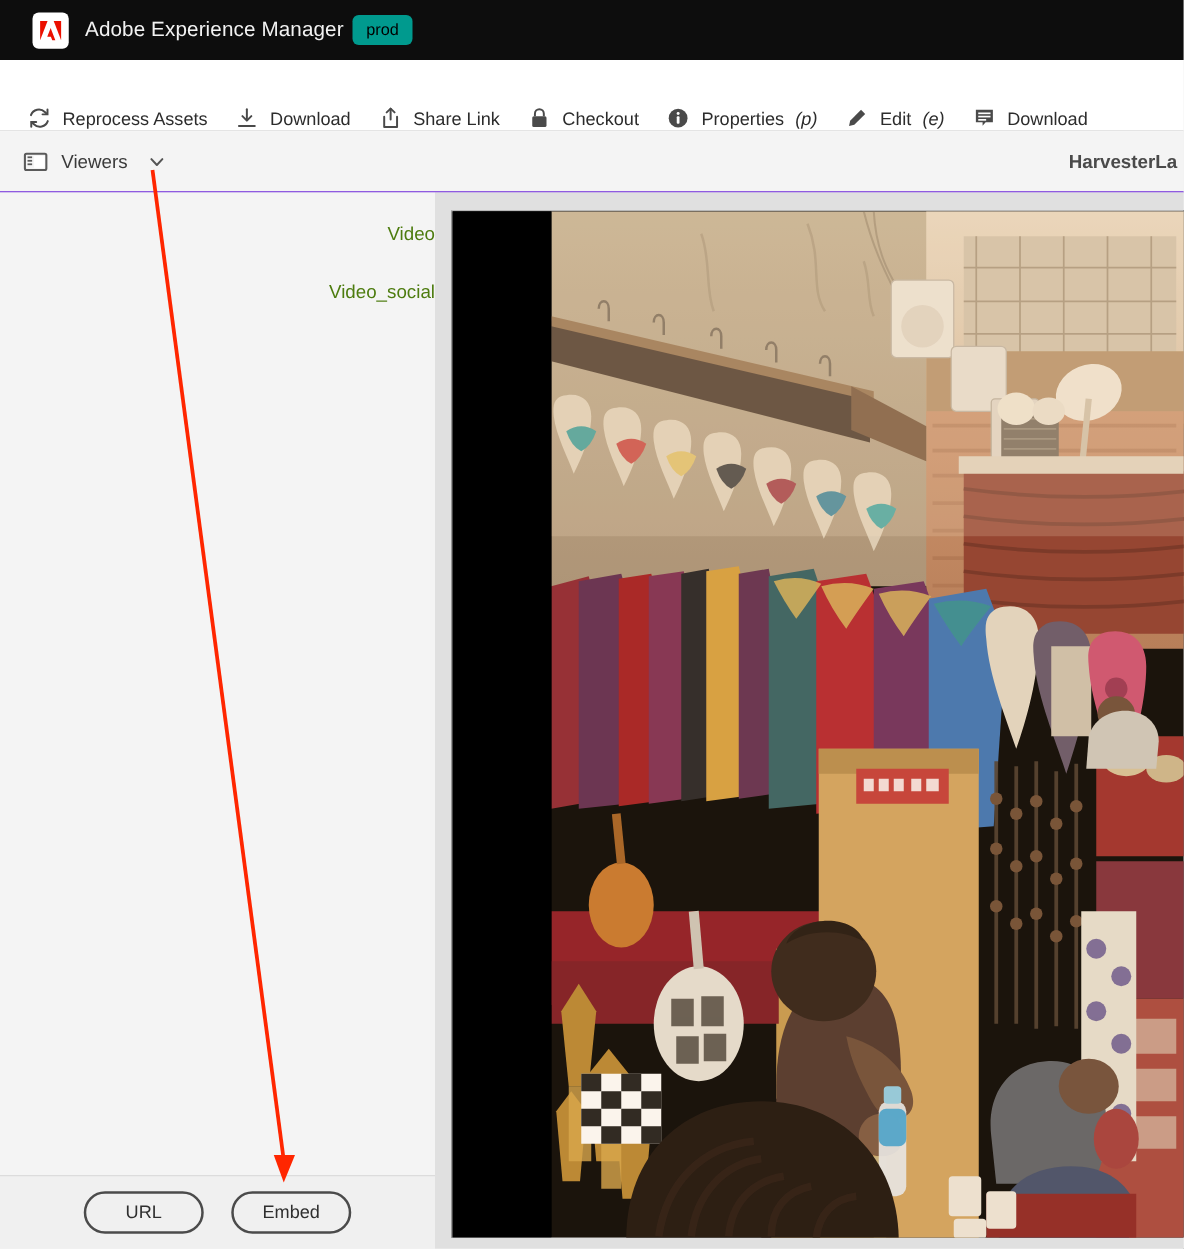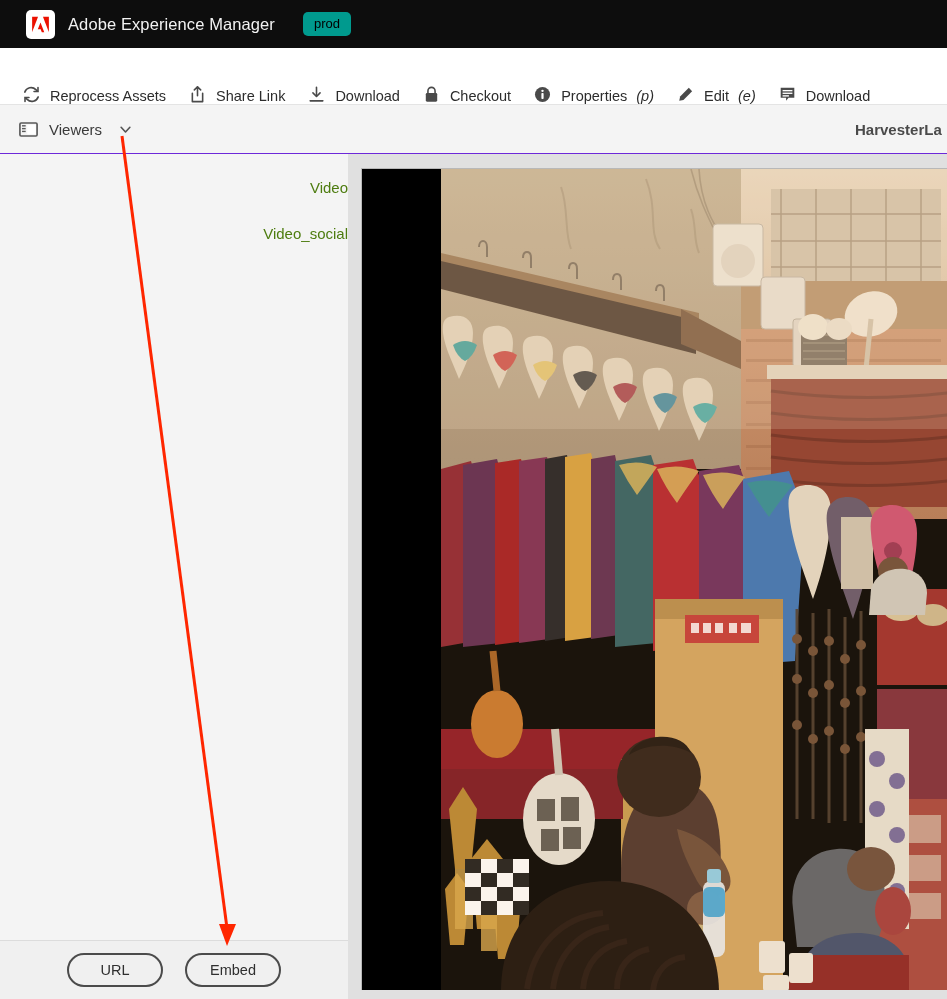--- a/index.html
+++ b/index.html
@@ -21,21 +21,21 @@
     width: 29px; height: 29px; margin-left: 26px;
     background: #ffffff; border-radius: 5px;
     display: flex; align-items: center; justify-content: center;
   }
   .logo-tile svg { display: block; }
   .brand-title {
     margin-left: 13px; color: #f2f2f2;
     font-size: 16.5px; letter-spacing: .1px; white-space: nowrap;
   }
   .env-badge {
-    margin-left: 28px; background: #009a8e; color: #000000;
+    margin-left: 7px; background: #009a8e; color: #000000;
     font-size: 13px; border-radius: 5px;
     padding: 5px 11px 6px; line-height: 1;
   }
 
   
   .toolbar {
     position: absolute; left: 0; top: 48px; width: 947px; height: 57px;
     background: #ffffff; border-bottom: 1px solid #e4e4e4;
     display: flex; align-items: center;
   }
@@ -138,37 +138,37 @@
           <path d="M20.5 15a8.5 8.5 0 0 1-14 3.2L4.3 16.1"></path>
             <polyline points="3.8,20.8 3.8,15.8 8.8,15.8"></polyline>
         </svg>
       </span>
       <span>Reprocess Assets</span>
     </div>
 
     <div class="tb-item">
       <span class="ico">
         <svg viewBox="0 0 24 24" fill="none" stroke="#4a4a4a" stroke-width="2" stroke-linecap="round" stroke-linejoin="round">
+          <path d="M12 3v11"></path>
+            <polyline points="7.5,10 12,14.5 16.5,10"></polyline>
+            <path d="M4 20h16"></path>
+        </svg>
+      </span>
+      <span>Download</span>
+    </div>
+
+    <div class="tb-item">
+      <span class="ico">
+        <svg viewBox="0 0 24 24" fill="none" stroke="#4a4a4a" stroke-width="2" stroke-linecap="round" stroke-linejoin="round">
           <path d="M5.5 10.5V21h13V10.5"></path>
             <path d="M12 2.5v11"></path>
             <polyline points="8,6.2 12,2.4 16,6.2"></polyline>
         </svg>
       </span>
       <span>Share Link</span>
-    </div>
-
-    <div class="tb-item">
-      <span class="ico">
-        <svg viewBox="0 0 24 24" fill="none" stroke="#4a4a4a" stroke-width="2" stroke-linecap="round" stroke-linejoin="round">
-          <path d="M12 3v11"></path>
-            <polyline points="7.5,10 12,14.5 16.5,10"></polyline>
-            <path d="M4 20h16"></path>
-        </svg>
-      </span>
-      <span>Download</span>
     </div>
 
     <div class="tb-item">
       <span class="ico">
         <svg viewBox="0 0 24 24">
           <path d="M7.5 10V7.5a4.5 4.5 0 0 1 9 0V10" fill="none" stroke="#4a4a4a" stroke-width="2"></path>
           <rect x="4.8" y="10" width="14.4" height="11" rx="1.6" fill="#4a4a4a"></rect>
         </svg>
       </span>
       <span>Checkout</span>

